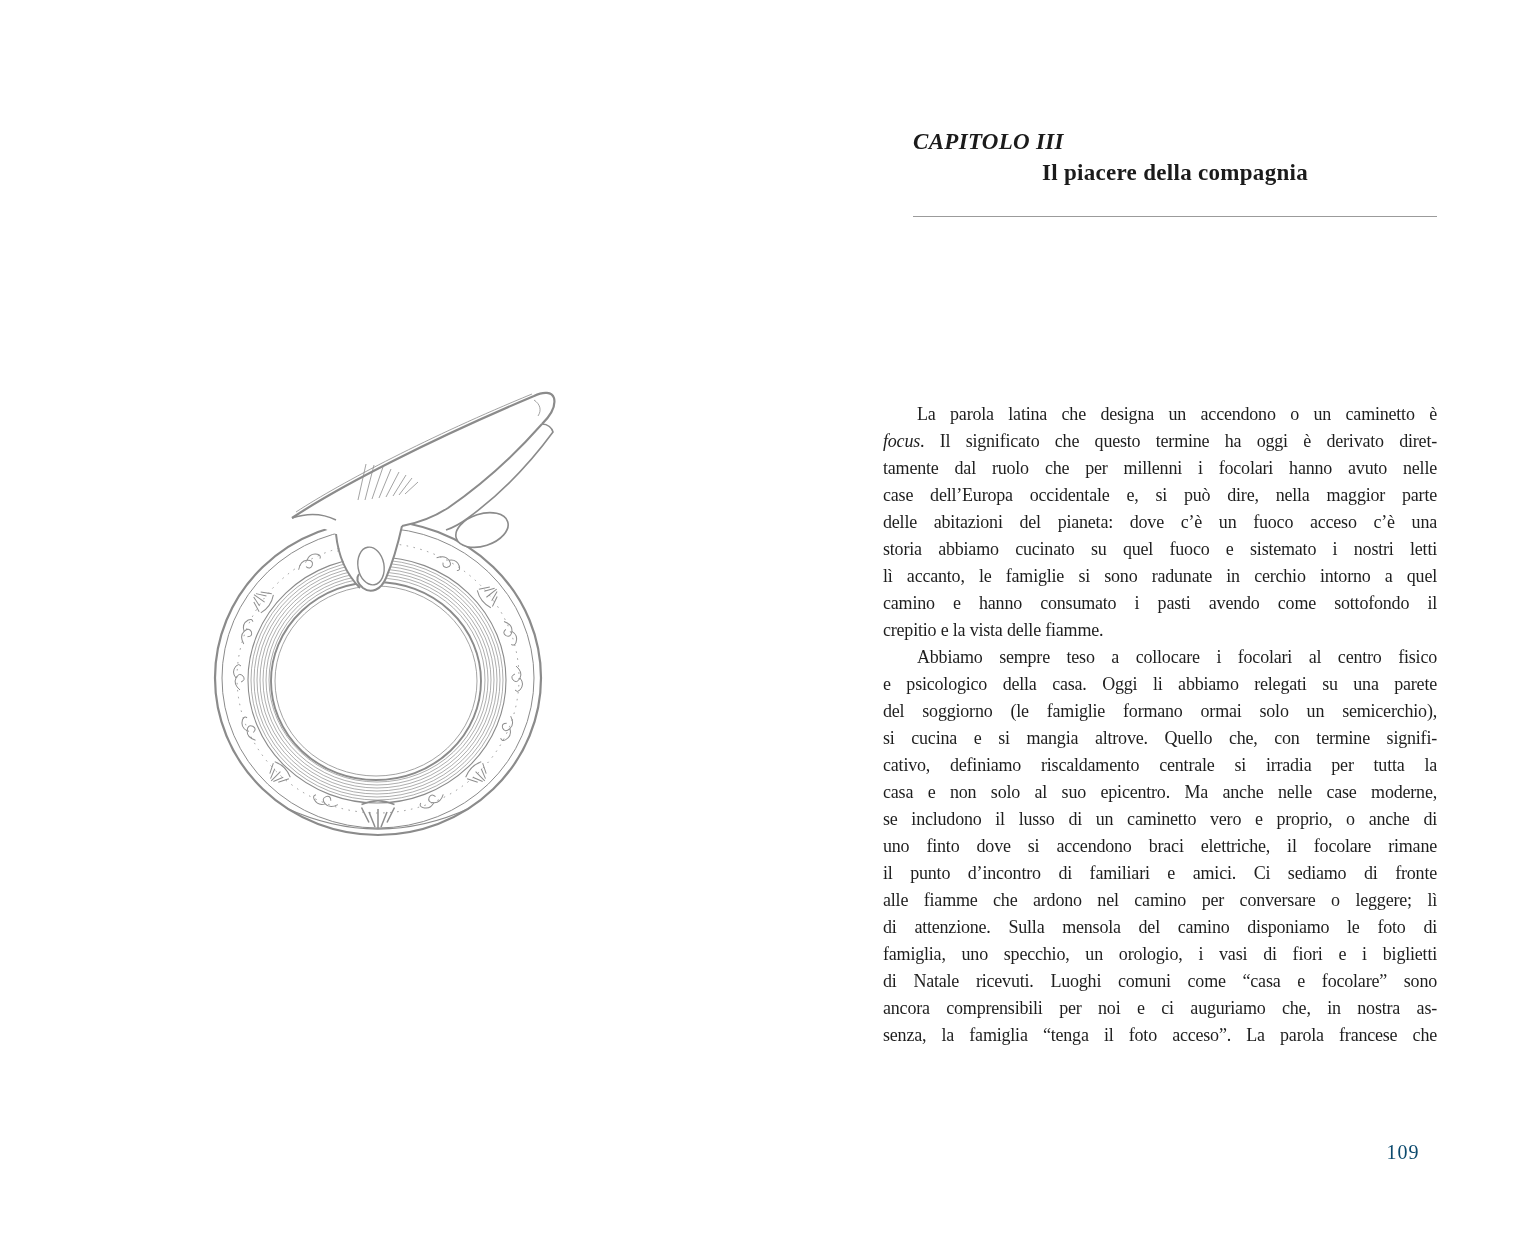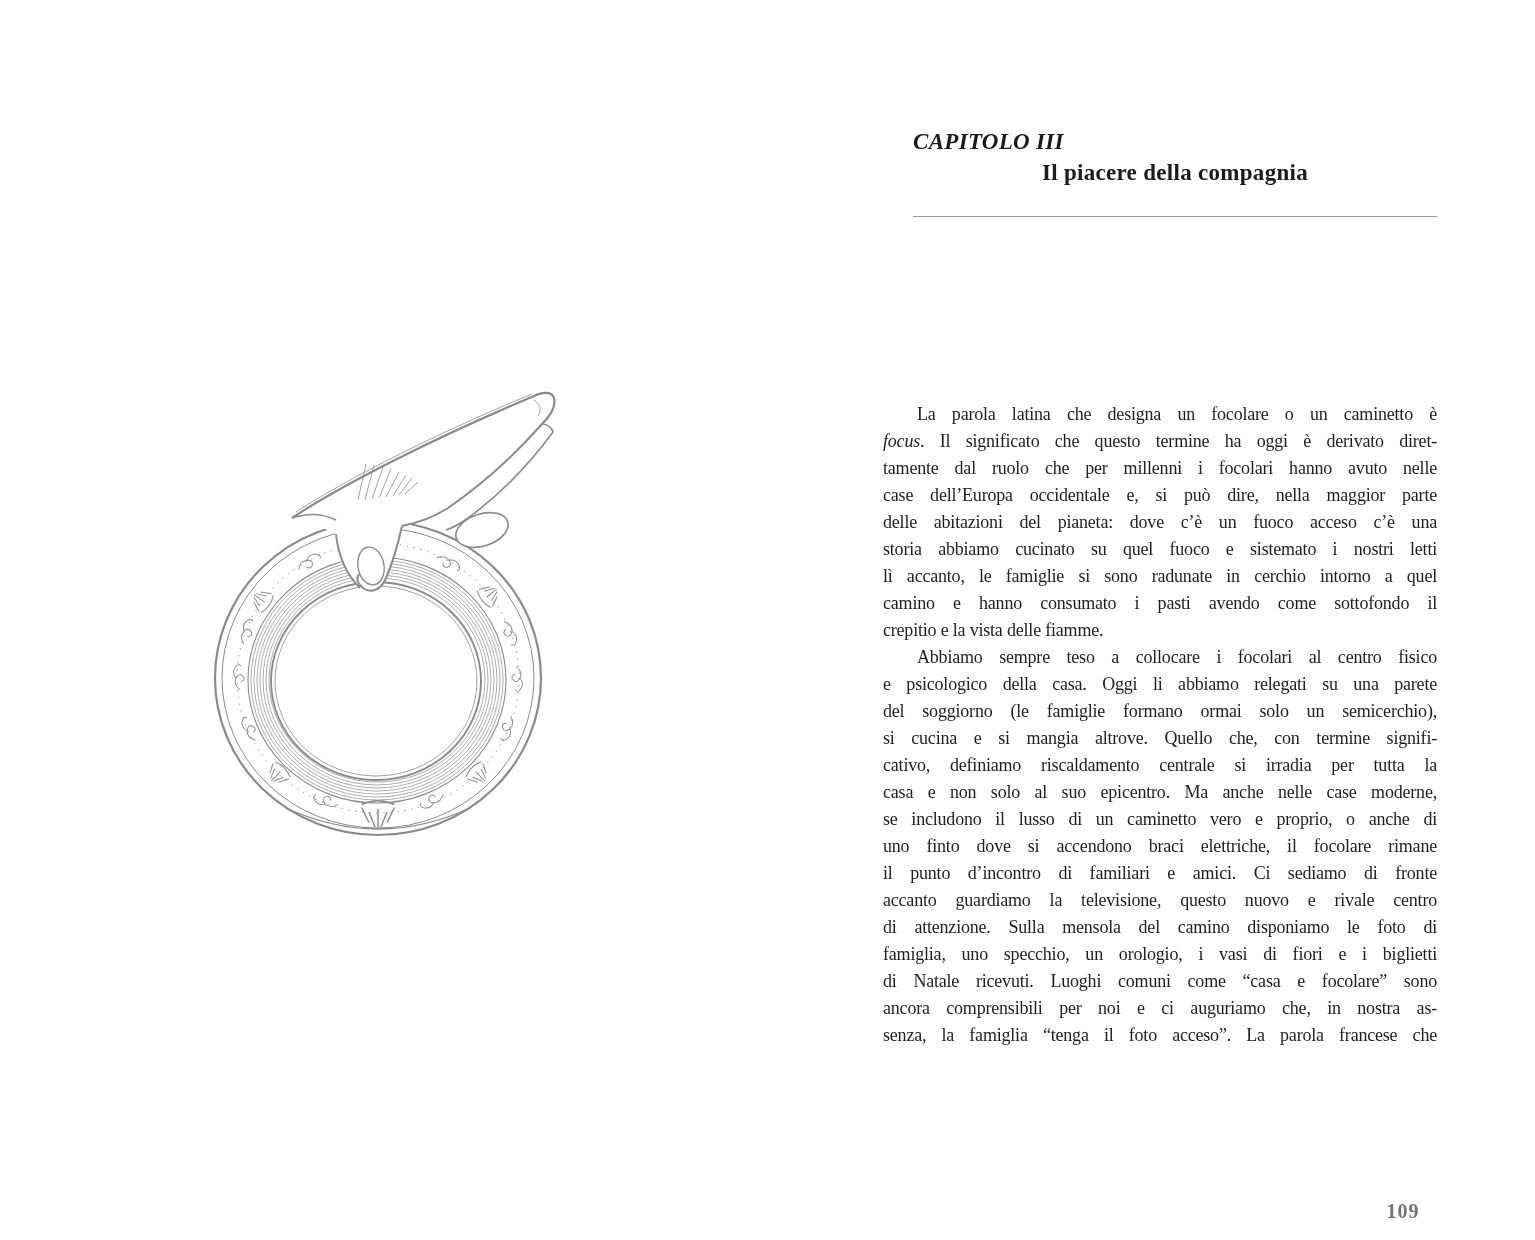--- a/index.html
+++ b/index.html
@@ -17,22 +17,22 @@
 
   
   #body-col{position:absolute;left:883px;top:401px;width:554px;font-size:18px;
             line-height:27px;letter-spacing:-0.2px;color:#1e1e1e;}
   #body-col .line{height:27px;overflow:hidden;text-align:justify;text-align-last:justify;}
   #body-col .line.last{text-align-last:left;}
   #body-col .line.indent{text-indent:34px;}
   #body-col .em{font-style:italic;}
 
   
-  #folio{position:absolute;left:1370px;top:1200px;width:66px;text-align:center;
-         font-size:20px;letter-spacing:1px;color:#737373;font-weight:bold;}
+  #folio{position:absolute;left:1370px;top:1141px;width:66px;text-align:center;
+         font-size:20px;letter-spacing:1px;color:#0c4a6e;}
 
   
   #illu{position:absolute;left:190px;top:378px;width:440px;height:490px;}
   #illu svg{display:block;width:100%;height:100%;}
 </style>
 </head>
 <body>
 
 <div id="page">
 
@@ -114,39 +114,39 @@
   </div>
 
   <div id="chapter">
     <span class="kicker">CAPITOLO III</span>
     <span class="title">Il piacere della compagnia</span>
   </div>
 
   <div id="rule"></div>
 
   <div id="body-col">
-      <div class="line indent"><span>La parola latina che designa un focolare o un caminetto è</span></div>
+      <div class="line indent"><span>La parola latina che designa un accendono o un caminetto è</span></div>
       <div class="line"><span class="em">focus</span><span>. Il significato che questo termine ha oggi è derivato diret-</span></div>
       <div class="line"><span>tamente dal ruolo che per millenni i focolari hanno avuto nelle</span></div>
       <div class="line"><span>case dell’Europa occidentale e, si può dire, nella maggior parte</span></div>
       <div class="line"><span>delle abitazioni del pianeta: dove c’è un fuoco acceso c’è una</span></div>
       <div class="line"><span>storia abbiamo cucinato su quel fuoco e sistemato i nostri letti</span></div>
       <div class="line"><span>lì accanto, le famiglie si sono radunate in cerchio intorno a quel</span></div>
       <div class="line"><span>camino e hanno consumato i pasti avendo come sottofondo il</span></div>
       <div class="line last"><span>crepitio e la vista delle fiamme.</span></div>
       <div class="line indent"><span>Abbiamo sempre teso a collocare i focolari al centro fisico</span></div>
       <div class="line"><span>e psicologico della casa. Oggi li abbiamo relegati su una parete</span></div>
       <div class="line"><span>del soggiorno (le famiglie formano ormai solo un semicerchio),</span></div>
       <div class="line"><span>si cucina e si mangia altrove. Quello che, con termine signifi-</span></div>
       <div class="line"><span>cativo, definiamo riscaldamento centrale si irradia per tutta la</span></div>
       <div class="line"><span>casa e non solo al suo epicentro. Ma anche nelle case moderne,</span></div>
       <div class="line"><span>se includono il lusso di un caminetto vero e proprio, o anche di</span></div>
       <div class="line"><span>uno finto dove si accendono braci elettriche, il focolare rimane</span></div>
       <div class="line"><span>il punto d’incontro di familiari e amici. Ci sediamo di fronte</span></div>
-      <div class="line"><span>accanto guardiamo la televisione, questo nuovo e rivale centro</span></div>
+      <div class="line"><span>alle fiamme che ardono nel camino per conversare o leggere; lì</span></div>
       <div class="line"><span>di attenzione. Sulla mensola del camino disponiamo le foto di</span></div>
       <div class="line"><span>famiglia, uno specchio, un orologio, i vasi di fiori e i biglietti</span></div>
       <div class="line"><span>di Natale ricevuti. Luoghi comuni come “casa e focolare” sono</span></div>
       <div class="line"><span>ancora comprensibili per noi e ci auguriamo che, in nostra as-</span></div>
       <div class="line"><span>senza, la famiglia “tenga il foto acceso”. La parola francese che</span></div>
     </div>
 
   <div id="folio">109</div>
 
 </div>

